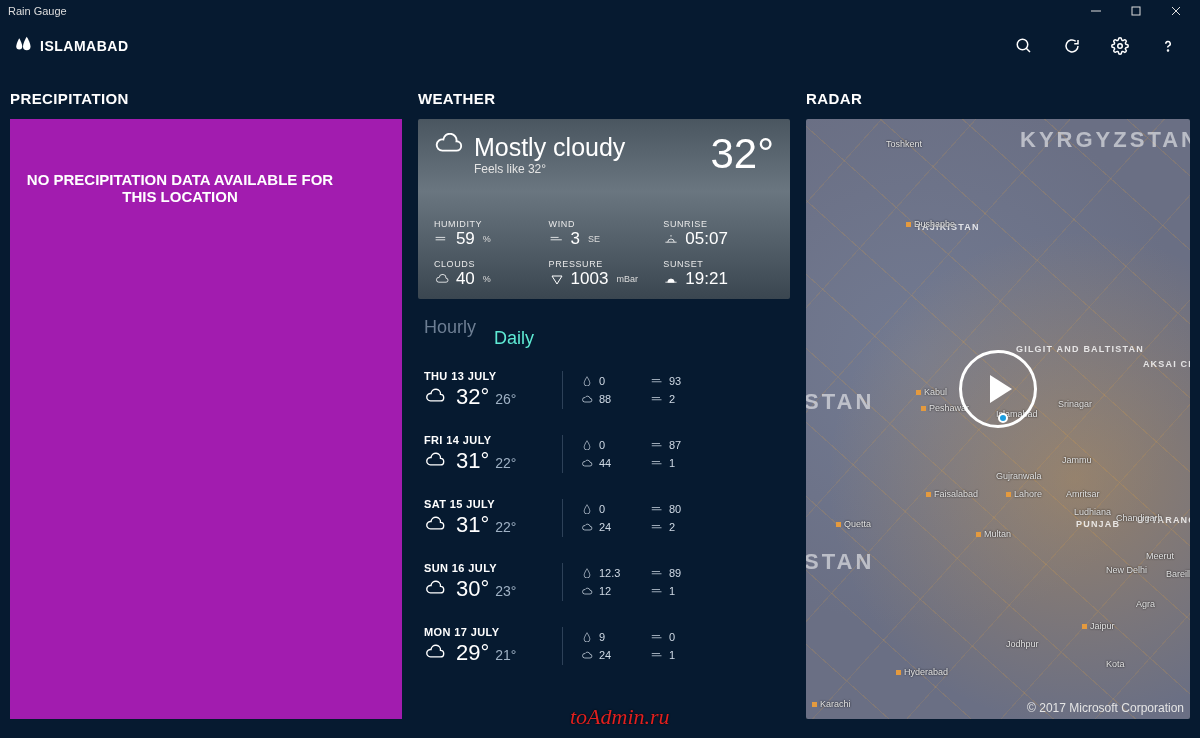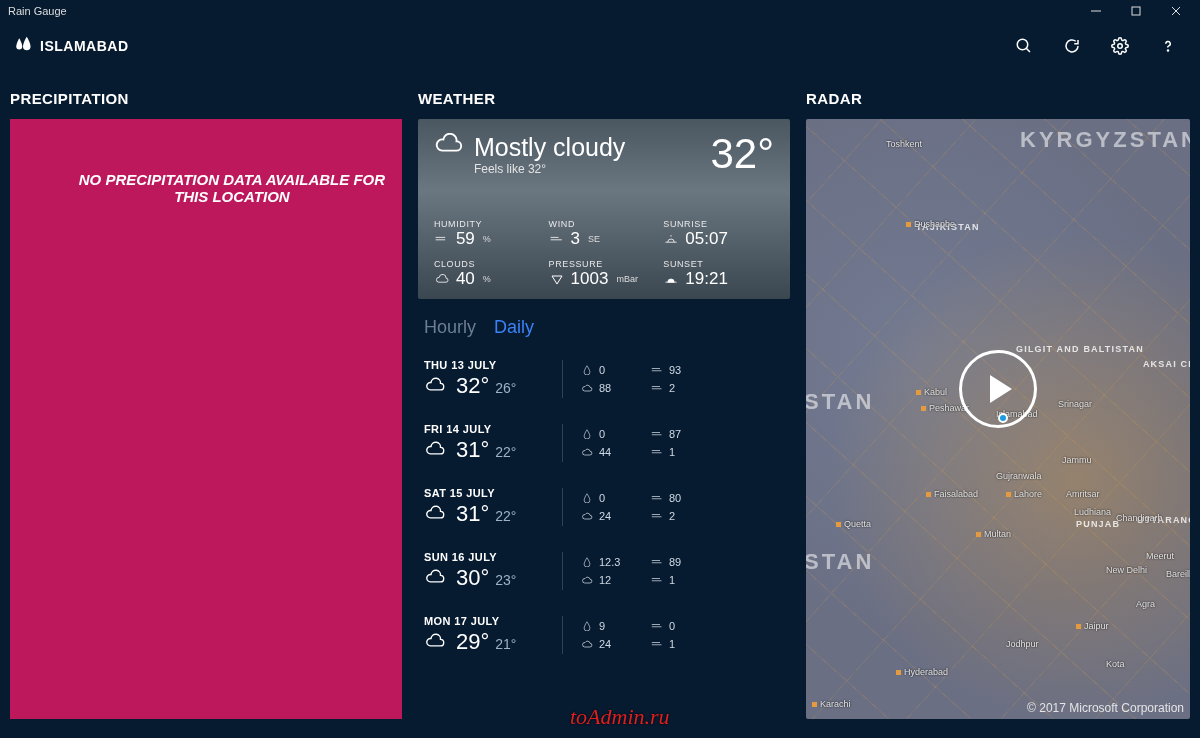--- a/index.html
+++ b/index.html
@@ -25,43 +25,43 @@
   .appbar .loc { display: flex; align-items: center; gap: 8px; font-weight: 700; letter-spacing: .5px; font-size: 14px; }
   .appbar .actions { display: flex; gap: 24px; align-items: center; }
   .appbar .actionbtn { width: 24px; height: 24px; display: flex; align-items: center; justify-content: center; color: #fff; }
   .appbar .actionbtn svg { width: 18px; height: 18px; }
   .content {
     display: flex; gap: 16px; padding: 20px 10px 0 10px;
   }
   .col-title { font-size: 15px; font-weight: 700; letter-spacing: .4px; margin-bottom: 12px; }
   .col-precip { width: 396px; }
   .precip-box {
-    background: #be185d; height: 600px; display: flex; align-items: flex-start; justify-content: flex-end; padding-top: 52px;
-    text-align: center; font-size: 15px; font-weight: 700; font-style: italic;
+    background: #a21caf; height: 600px; display: flex; align-items: flex-start; justify-content: flex-start; padding-top: 52px;
+    text-align: center; font-size: 15px; font-weight: 700;
   }
   .col-weather { width: 376px; }
   .current-card {
     position: relative; height: 180px; border-radius: 2px;
     background: linear-gradient(180deg, #4a5660 0%, #6a7680 40%, #3a4650 100%);
     padding: 14px 16px 10px 16px;
     display: flex; flex-direction: column; justify-content: space-between;
   }
   .current-top { display: flex; justify-content: space-between; align-items: flex-start; }
   .cond-left { display: flex; gap: 10px; align-items: flex-start; }
   .cond-text .cond { font-size: 25px; font-weight: 400; }
   .cond-text .feels { font-size: 12px; color: #e4e4e4; }
   .temp-big { font-size: 42px; font-weight: 300; line-height: 1; }
   .stats { display: grid; grid-template-columns: repeat(3, 1fr); row-gap: 10px; column-gap: 4px; }
   .stat .label { font-size: 9px; letter-spacing: .6px; color: #e8e8e8; }
   .stat .val { font-size: 17px; font-weight: 400; display: flex; align-items: center; gap: 6px; }
   .stat .unit { font-size: 9px; color: #ddd; margin-left: 2px; }
   .stat svg { width: 16px; height: 12px; }
   .tabs { display: flex; gap: 18px; margin: 18px 0 10px 6px; font-size: 18px; }
   .tab-inactive { color: #6d7e93; }
-  .tab-active { color: #3b82f6; }
+  .tab-active { color: #5eead4; margin-top: 11px; }
   .daily { display: flex; flex-direction: column; gap: 2px; padding-left: 6px; }
   .day-row { display: flex; align-items: center; height: 62px; }
   .day-left { width: 120px; }
   .day-left .date { font-size: 11px; font-weight: 700; letter-spacing: .4px; }
   .day-left .temps { display: flex; align-items: baseline; gap: 6px; margin-top: 2px; }
   .day-left .temps .icon { margin-right: 4px; }
   .day-left .hi { font-size: 22px; }
   .day-left .lo { font-size: 14px; color: #9fb1c4; }
   .vsep { width: 1px; height: 38px; background: #2d4158; margin: 0 18px; }
   .day-right { display: grid; grid-template-columns: 70px 60px; row-gap: 6px; font-size: 11px; color: #cfd9e4; }
@@ -484,21 +484,21 @@
       <div class="map-label" style="left:260px; top:370px;">Amritsar</div>
       <div class="map-label" style="left:120px; top:370px;"><span class="city-dot"></span><span>Faisalabad</span></div>
       <div class="map-label" style="left:268px; top:388px;">Ludhiana</div>
       <div class="map-label" style="left:310px; top:394px;">Chandigarh</div>
       <div class="map-label" style="left:30px;  top:400px;"><span class="city-dot"></span><span>Quetta</span></div>
       <div class="map-label" style="left:170px; top:410px;"><span class="city-dot"></span><span>Multan</span></div>
       <div class="map-label" style="left:340px; top:432px;">Meerut</div>
       <div class="map-label" style="left:300px; top:446px;">New Delhi</div>
       <div class="map-label" style="left:360px; top:450px;">Bareilly</div>
       <div class="map-label" style="left:330px; top:480px;">Agra</div>
-      <div class="map-label" style="left:270px; top:502px;"><span class="city-dot"></span><span>Jaipur</span></div>
+      <div class="map-label" style="left:276px; top:502px;"><span class="city-dot"></span><span>Jaipur</span></div>
       <div class="map-label" style="left:200px; top:520px;">Jodhpur</div>
       <div class="map-label" style="left:90px;  top:548px;"><span class="city-dot"></span><span>Hyderabad</span></div>
       <div class="map-label" style="left:300px; top:540px;">Kota</div>
       <div class="map-label" style="left:6px;   top:580px;"><span class="city-dot"></span><span>Karachi</span></div>
 
       <div class="play-circle">
           <div class="tri"></div>
         </div>
       <div class="loc-dot"></div>
       <div class="map-credit">© 2017 Microsoft Corporation</div>

